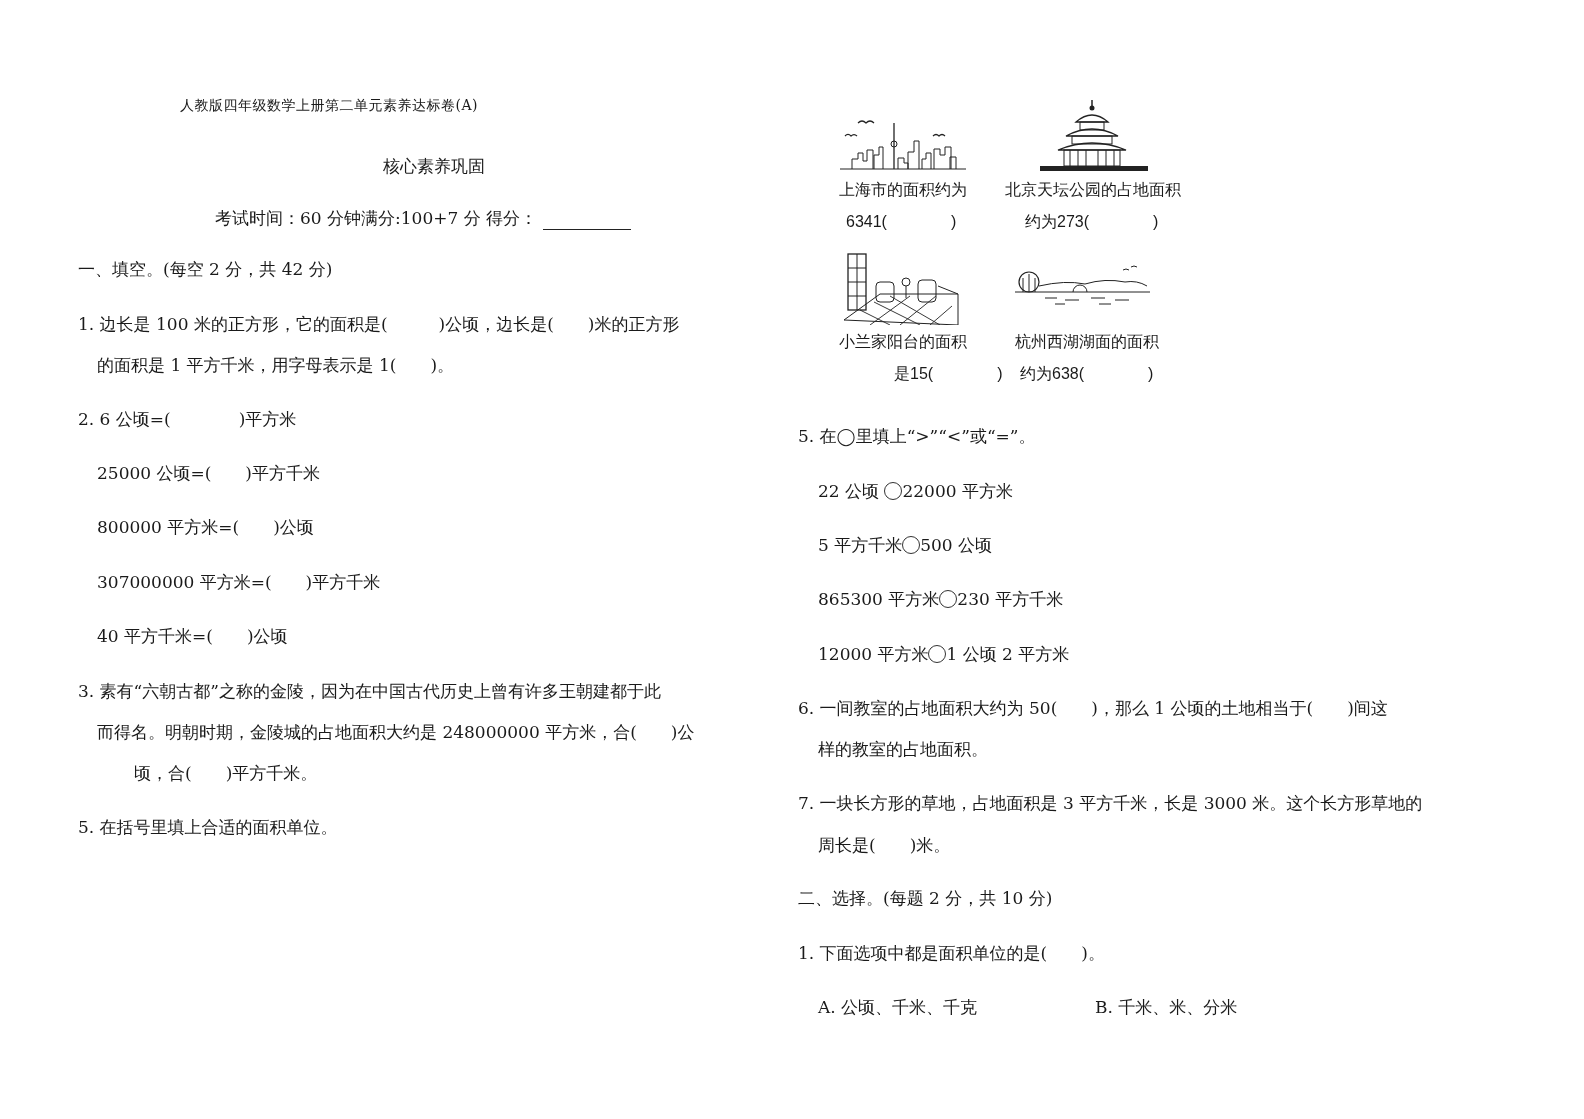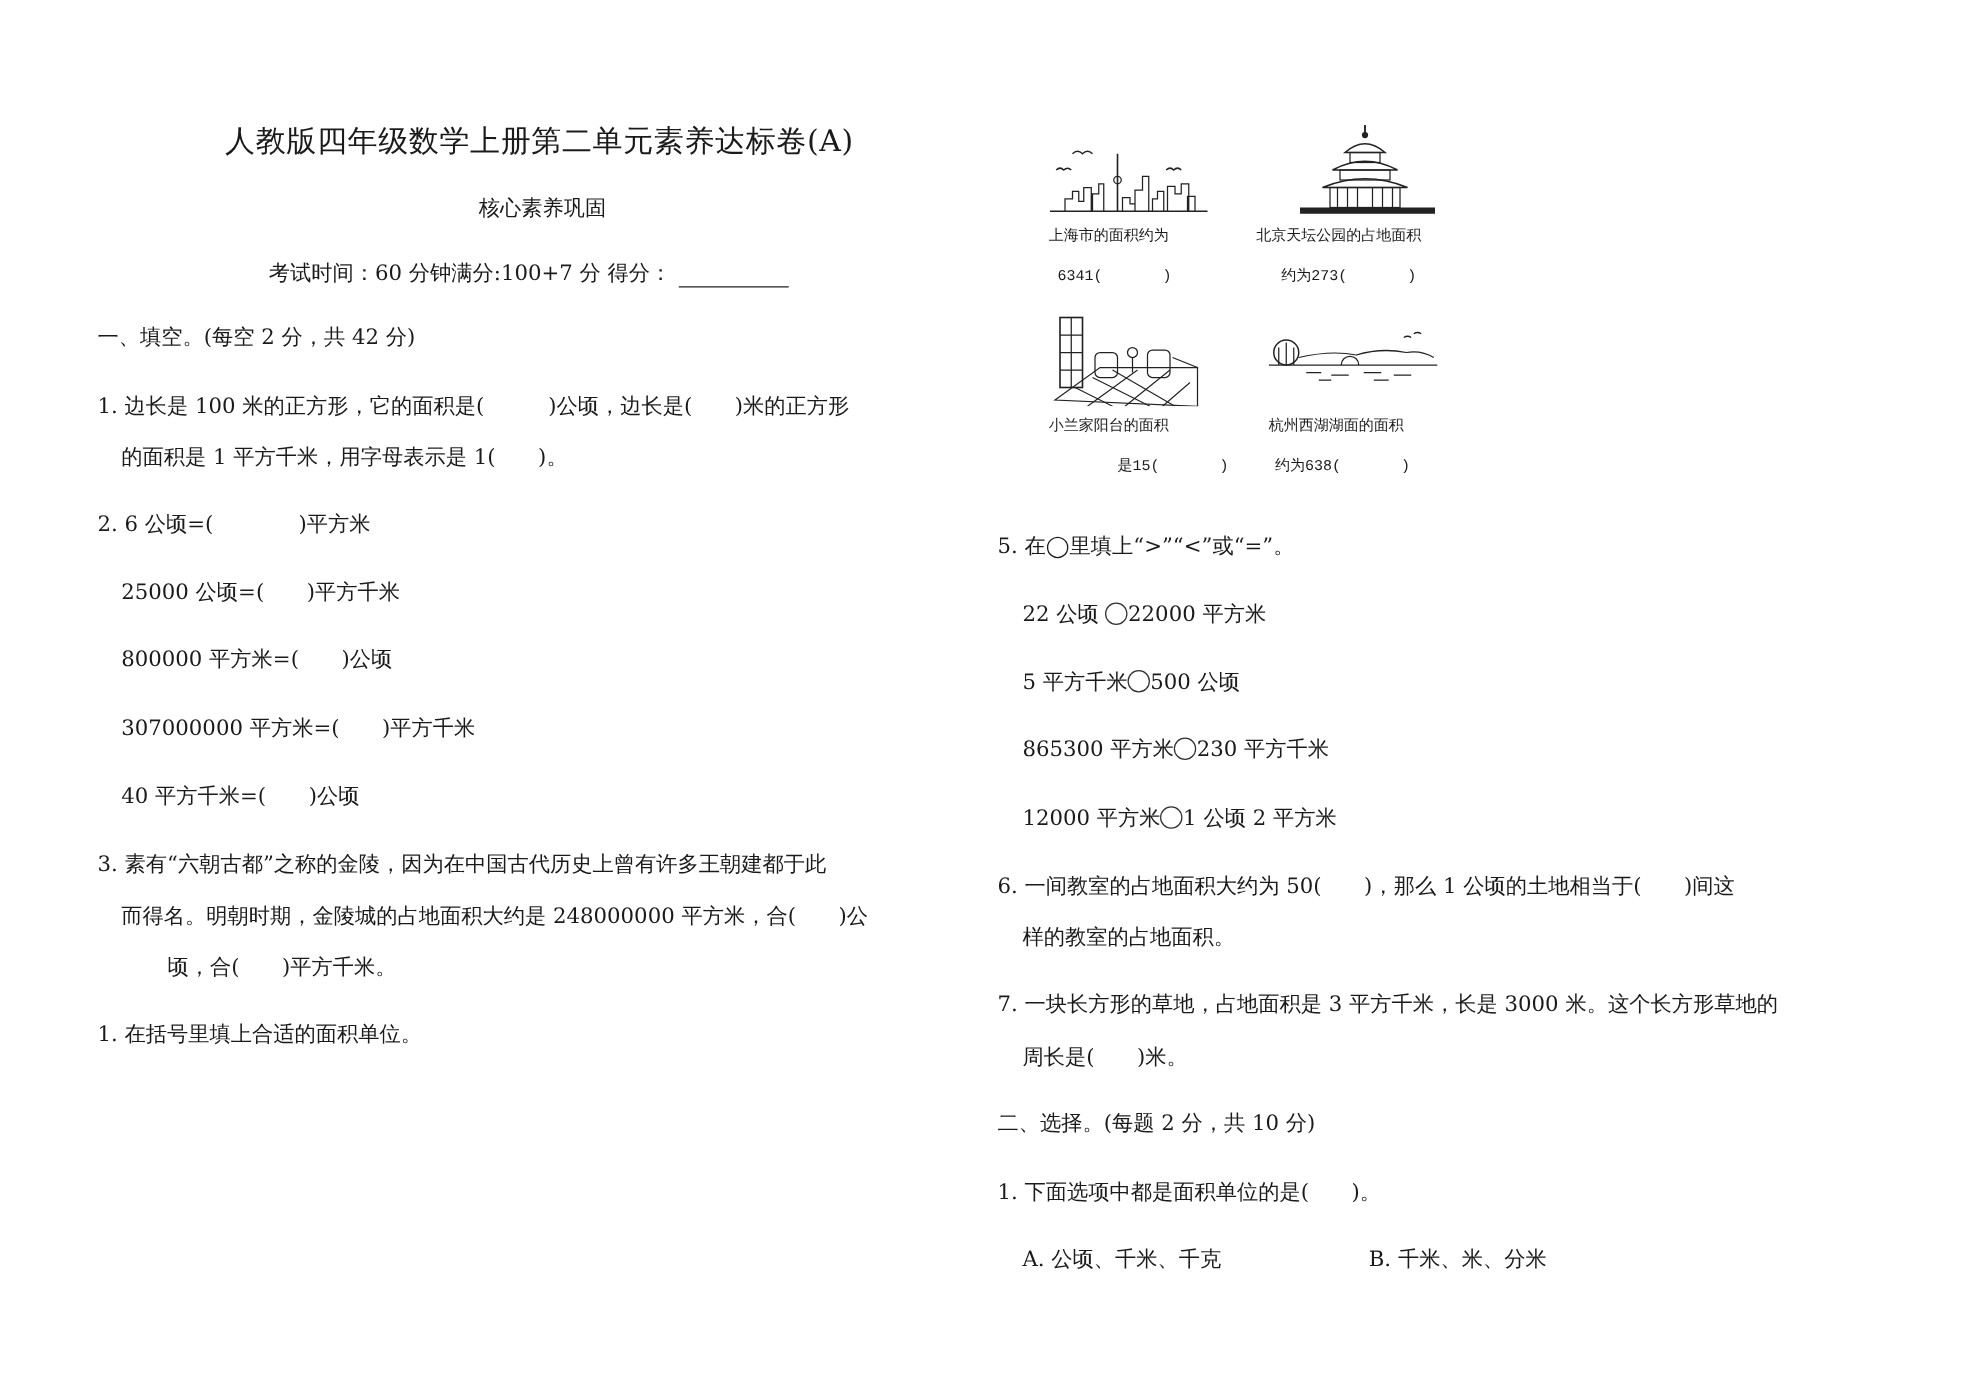--- a/index.html
+++ b/index.html
@@ -2,26 +2,26 @@
 <html><head>
   <meta charset="utf-8">
   <style>
     html, body { margin: 0; padding: 0; background: #ffffff; }
     body {
       width: 1584px; height: 1119px; position: relative; overflow: hidden;
       font-family: "DejaVu Serif", "Liberation Serif", serif;
       color: #1a1a1a;
     }
     .abs { position: absolute; white-space: nowrap; }
-    .title { font-size: 24px; left: 180px; top: 97px; letter-spacing: 0.5px; }
+    .title { font-size: 14px; left: 180px; top: 97px; letter-spacing: 0.5px; }
     .subtitle { font-size: 17px; left: 383px; top: 155px; }
     .meta { font-size: 17px; left: 215px; top: 207px; }
     .meta .blank { display: inline-block; width: 88px; border-bottom: 1.5px solid #222; height: 18px; vertical-align: bottom; margin-left: 6px; }
     .line { font-size: 17px; }
-    .illus-cap { font-size: 12px; font-family: Liberation Mono, monospace; }
+    .illus-cap { font-size: 16px; font-family: Liberation Sans, sans-serif; }
     svg { display: block; }
     .circle { display: inline-block; width: 18px; height: 18px; border: 1.3px solid #333; border-radius: 50%; vertical-align: -3px; box-sizing: border-box; }
   </style>
 </head>
 <body>
 
 <div class="abs title">人教版四年级数学上册第二单元素养达标卷(A)</div>
 <div class="abs subtitle">核心素养巩固</div>
 <div class="abs meta">
   <span>考试时间：60 分钟满分:100+7 分  得分：</span><span class="blank"></span>
@@ -35,21 +35,21 @@
 <div class="abs line" style="left:78px; top:408px;">2. 6 公顷=(　　　　)平方米</div>
 <div class="abs line" style="left:97px; top:462px;">25000 公顷=(　　)平方千米</div>
 <div class="abs line" style="left:97px; top:516px;">800000 平方米=(　　)公顷</div>
 <div class="abs line" style="left:97px; top:571px;">307000000 平方米=(　　)平方千米</div>
 <div class="abs line" style="left:97px; top:625px;">40 平方千米=(　　)公顷</div>
 
 <div class="abs line" style="left:78px; top:680px;">3. 素有“六朝古都”之称的金陵，因为在中国古代历史上曾有许多王朝建都于此</div>
 <div class="abs line" style="left:97px; top:721px;">而得名。明朝时期，金陵城的占地面积大约是 248000000 平方米，合(　　)公</div>
 <div class="abs line" style="left:102px; top:762px;margin-left:32px;">顷，合(　　)平方千米。</div>
 
-<div class="abs line" style="left:78px; top:816px;">1. 在括号里填上合适的面积单位。</div>
+<div class="abs line" style="left:78px; top:816px;">5. 在括号里填上合适的面积单位。</div>
 
 <div class="abs" style="left:838px; top:103px; width:130px; height:72px;">
   <svg width="130" height="72" viewBox="0 0 130 72">
     <path d="M20 20 q4 -4 8 0 q4 -4 8 0" fill="none" stroke="#222" stroke-width="1.2"></path>
     <path d="M7 33 q3 -3 6 0 q3 -3 6 0" fill="none" stroke="#222" stroke-width="1.2"></path>
     <path d="M95 33 q3 -3 6 0 q3 -3 6 0" fill="none" stroke="#222" stroke-width="1.2"></path>
     <line x1="2" y1="66" x2="128" y2="66" stroke="#222" stroke-width="1.2"></line>
     <line x1="56" y1="20" x2="56" y2="66" stroke="#222" stroke-width="1.3"></line>
     <circle cx="56" cy="41" r="3" fill="none" stroke="#222"></circle>
     <path d="M14 66 V56 h6 V50 h5 V58 h4 V47 h6 V66 M36 66 V52 h5 V44 h4 V66 M60 66 V55 h6 V60 h4 V66 M70 66 V49 h6 V38 h5 V66 M84 66 V56 h4 V50 h5 V66 M96 66 V46 h6 V52 h5 V44 h6 V66 M112 66 V54 h6 V66" fill="none" stroke="#222" stroke-width="1"></path>

